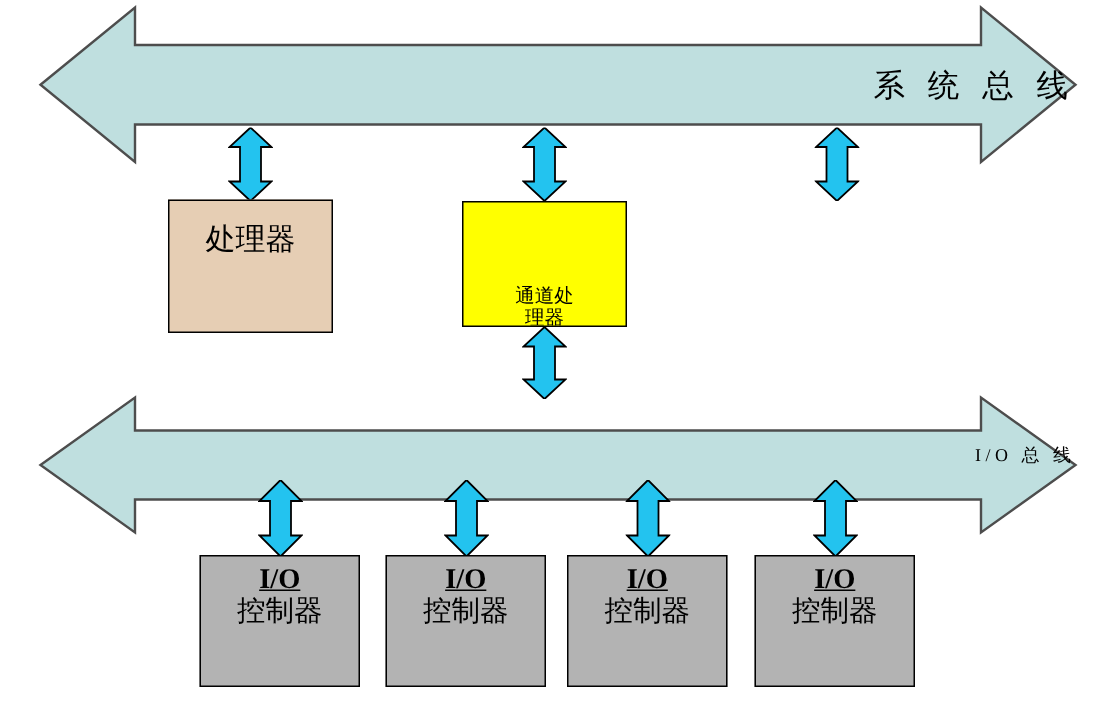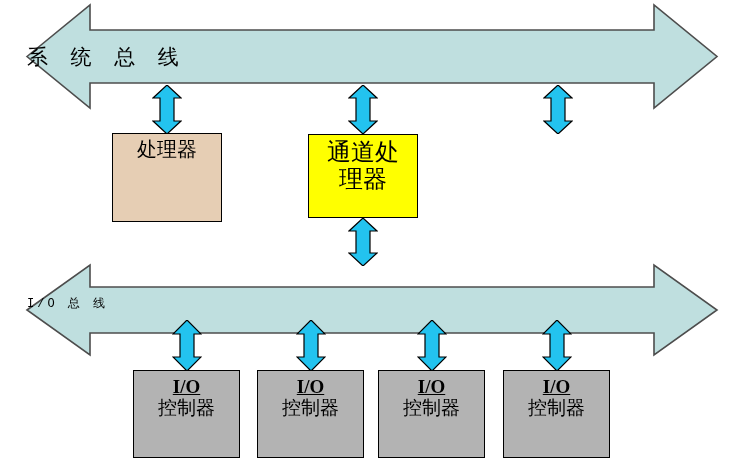--- a/index.html
+++ b/index.html
@@ -21,22 +21,22 @@
     position: absolute;
   }
   .bus svg {
     display: block;
     overflow: visible;
   }
   .bus-label {
     position: absolute;
     left: 0;
     right: 0;
-    text-align: left;
-    font-family: Liberation Mono, monospace;
+    text-align: right;
+    font-family: Liberation Serif, serif;
     color: #000000;
     white-space: nowrap;
     pointer-events: none;
   }
 
   
   .vconn {
     position: absolute;
   }
   .vconn svg { display: block; }
@@ -47,21 +47,21 @@
     border: 1px solid #000000;
     box-sizing: border-box;
     text-align: center;
     color: #000000;
     font-family: "Liberation Serif", "DejaVu Serif", serif;
     line-height: 1.12;
     overflow: hidden;
   }
   .box .box-text {
     display: block;
-    padding-top: 4px;
+    padding-top: 15px;
     white-space: pre-line;
   }
 
   .box-proc   { background: #e6ceb4; }
   .box-chan   { background: #ffff00; }
   .box-mem    { background: #ff00ff; }
   .box-ioctl  { background: #b3b3b3; }
 
   .ioctl-line1 {
     display: block;
@@ -134,21 +134,21 @@
     <svg width="30" height="51" viewBox="0 0 30 51">
       <polygon points="15,0 29,14 22,14 22,37 29,37 15,51 1,37 8,37 8,14 1,14" fill="#23c3ef" stroke="#000000" stroke-width="1.2" stroke-linejoin="miter"></polygon>
     </svg>
   </div>
 
   <div class="box box-proc" style="left:112px; top:133px; width:110px; height:89px;">
     <span class="box-text" style="font-size:20px;">处理器</span>
   </div>
 
   <div class="box box-chan" style="left:308px; top:134px; width:110px; height:84px;">
-    <span class="box-text" style="font-size:24px;">通道处
+    <span class="box-text" style="font-size:13px;margin-top:40px;">通道处
 理器</span>
   </div>
 
 
   <div class="box box-ioctl" style="left:133px; top:370px; width:107px; height:88px;">
     <span class="ioctl-line1" style="font-size:19px; padding-top:5px;">I/O</span>
     <span class="ioctl-line2" style="font-size:19px;">控制器</span>
   </div>
 
   <div class="box box-ioctl" style="left:257px; top:370px; width:107px; height:88px;">

